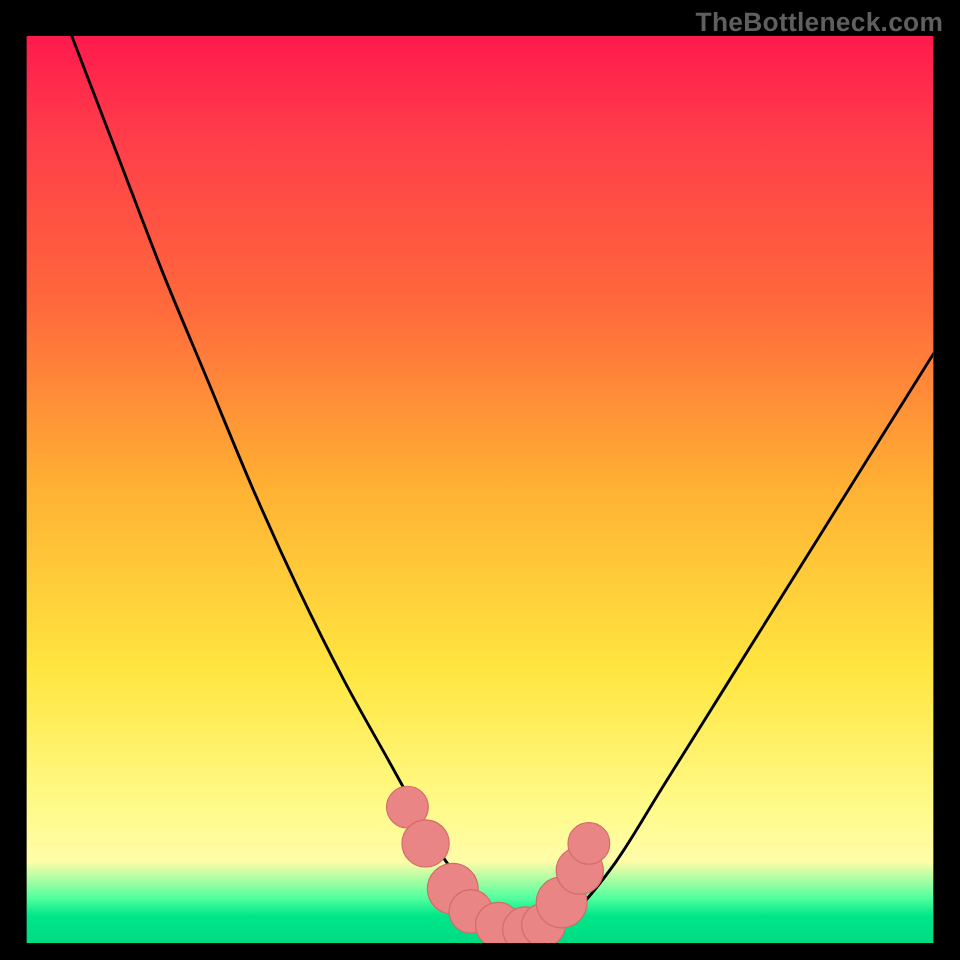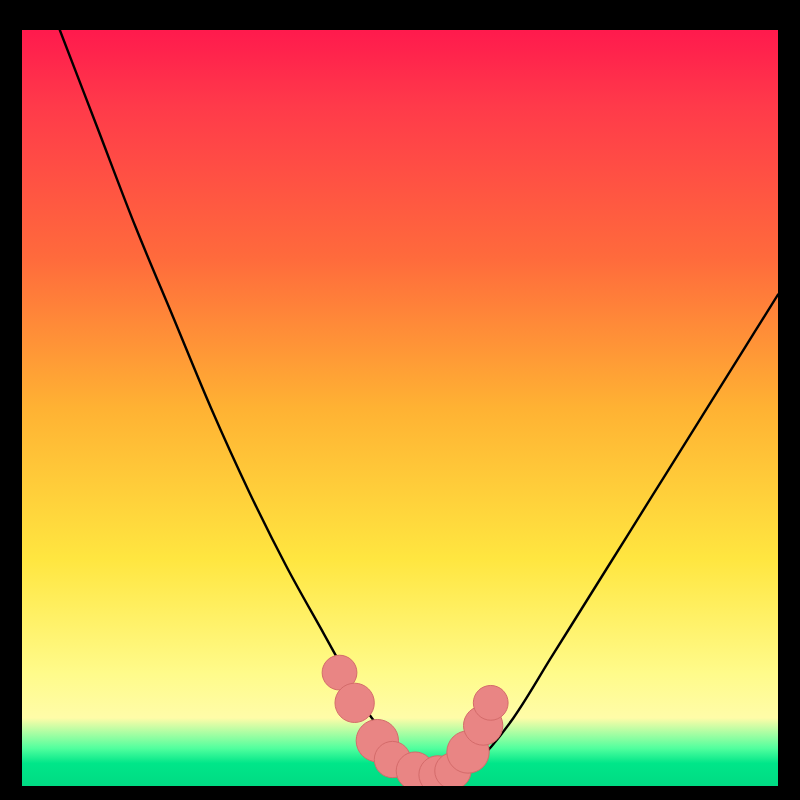--- a/index.html
+++ b/index.html
@@ -59,20 +59,21 @@
     position: absolute;
     inset: 0;
     width: 100%;
     height: 100%;
   }
 </style>
 </head>
 <body>
 
 <div class="frame">
+  <div class="watermark">TheBottleneck.com</div>
 
   <div class="plot-area">
     <div class="gradient"></div>
     <svg class="curve" viewBox="0 0 756 756" preserveAspectRatio="none">
       <path id="curve-path" fill="none" stroke="#000000" stroke-width="2.4" stroke-linecap="round" d="M 37.800000000000004,0 C 44.10000000000001,16.379999999999995 63.00000000000001,65.51999999999995 75.60000000000001,98.27999999999997 C 88.2,131.04 100.79999999999998,165.06000000000006 113.39999999999999,196.56000000000006 C 126,228.06000000000006 138.60000000000002,257.04 151.20000000000002,287.28000000000003 C 163.8,317.52000000000004 176.4,349.02 189,378 C 201.6,406.98 214.2,434.7 226.79999999999998,461.15999999999997 C 239.39999999999998,487.61999999999995 251.99999999999994,512.8199999999999 264.59999999999997,536.76 C 277.2,560.7 289.8,582.1199999999999 302.40000000000003,604.8 C 315.00000000000006,627.48 331.38,657.72 340.2,672.84 C 349.02,687.96 349.02,686.7 355.32,695.52 C 361.62,704.3399999999999 370.44,718.2 378,725.76 C 385.56,733.3199999999999 394.38,737.73 400.68,740.88 C 406.98,744.03 410.76,744.03 415.8,744.66 C 420.84000000000003,745.29 424.61999999999995,746.55 430.91999999999996,744.66 C 437.21999999999997,742.77 443.52,742.77 453.59999999999997,733.32 C 463.67999999999995,723.8700000000001 478.80000000000007,705.6 491.40000000000003,687.96 C 504,670.32 516.5999999999999,647.64 529.1999999999999,627.48 C 541.8,607.32 554.4,587.16 567,567 C 579.6,546.84 592.2,526.68 604.8000000000001,506.52 C 617.4000000000001,486.36 630,466.20000000000005 642.6,446.04 C 655.2,425.88 667.8,405.72 680.4,385.56 C 693,365.4 705.5999999999999,345.24000000000007 718.1999999999999,325.08000000000004 C 730.8,304.92 749.7,274.67999999999995 756,264.59999999999997"></path>
       <g id="markers">
           <circle cx="317.52" cy="642.6" r="17.387999999999998" fill="#e98584" stroke="#d46b6a" stroke-width="1"></circle>
           <circle cx="332.64" cy="672.84" r="19.656" fill="#e98584" stroke="#d46b6a" stroke-width="1"></circle>
           <circle cx="355.32" cy="710.64" r="21.168" fill="#e98584" stroke="#d46b6a" stroke-width="1"></circle>
           <circle cx="370.44" cy="729.54" r="18.144" fill="#e98584" stroke="#d46b6a" stroke-width="1"></circle>

